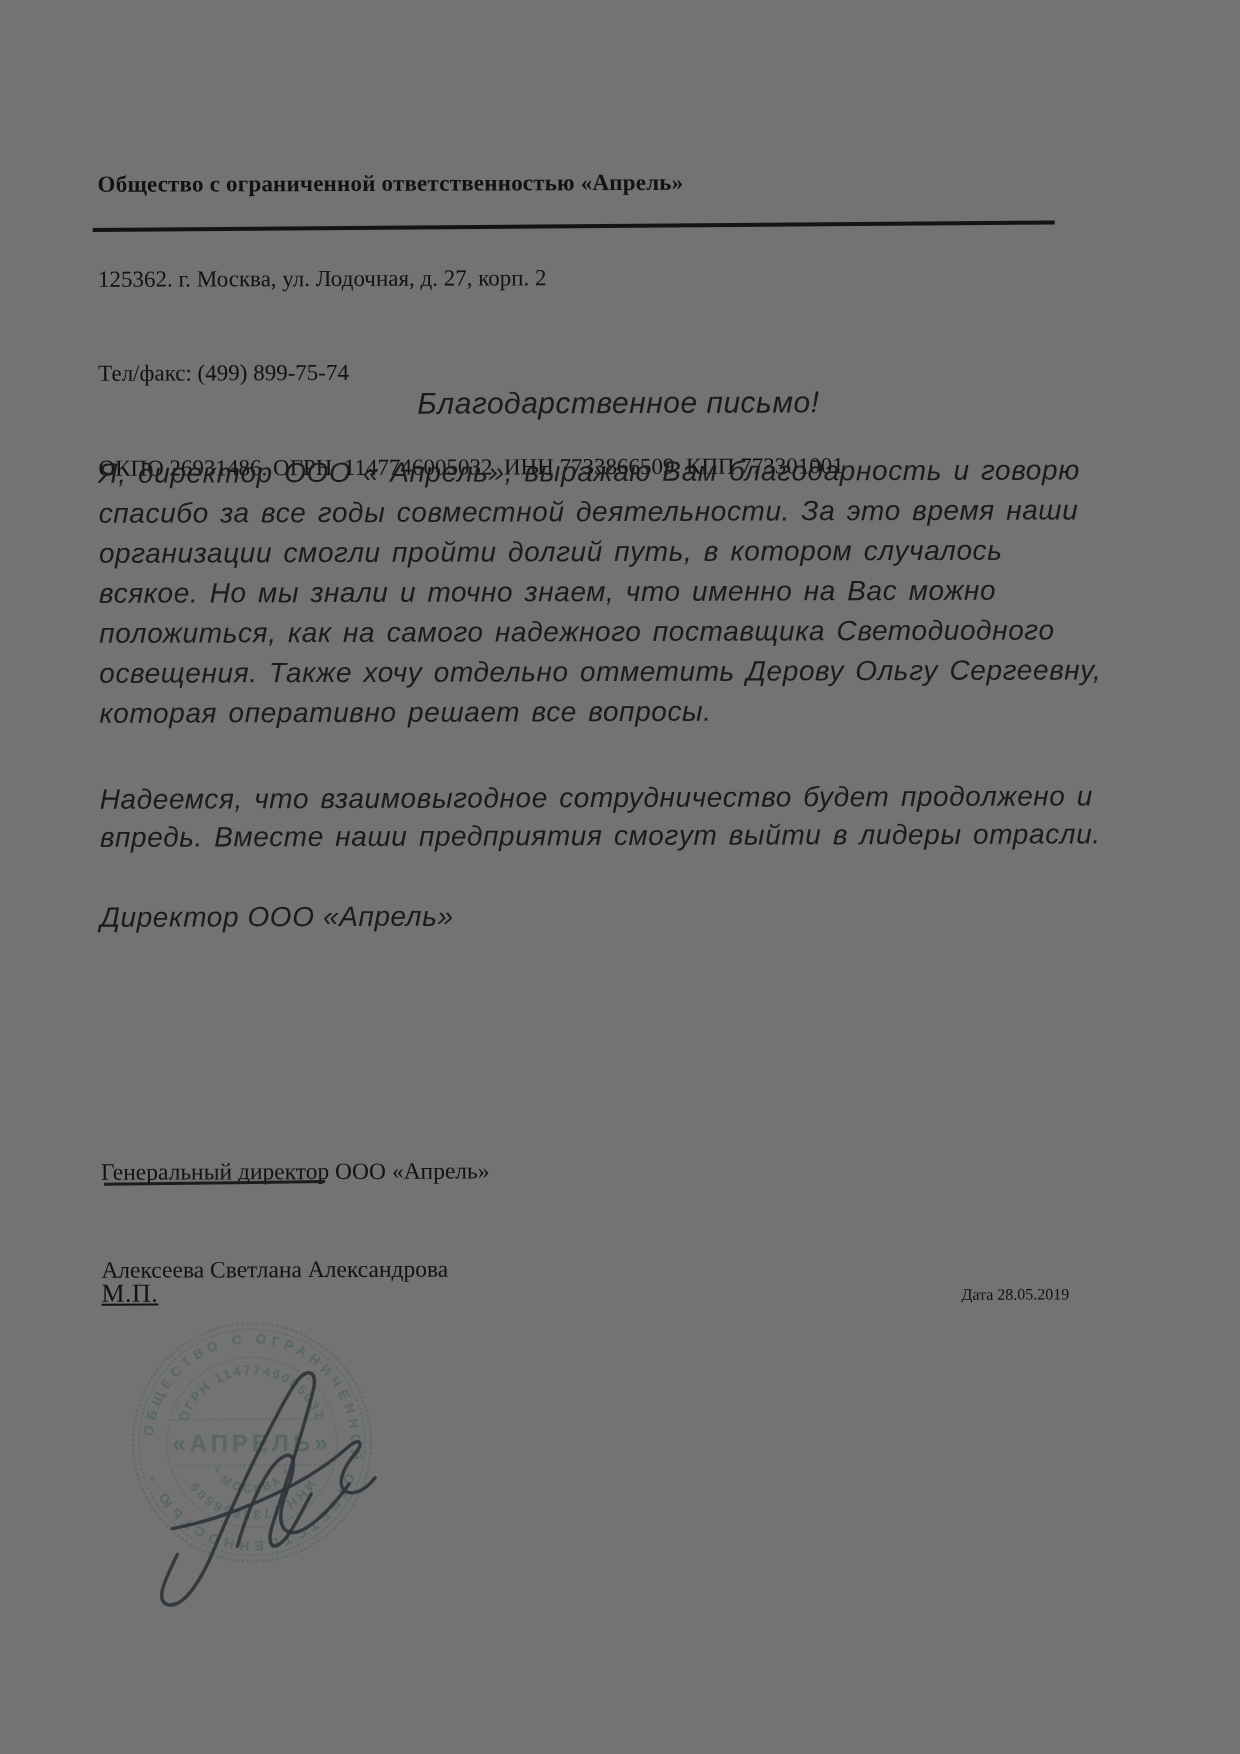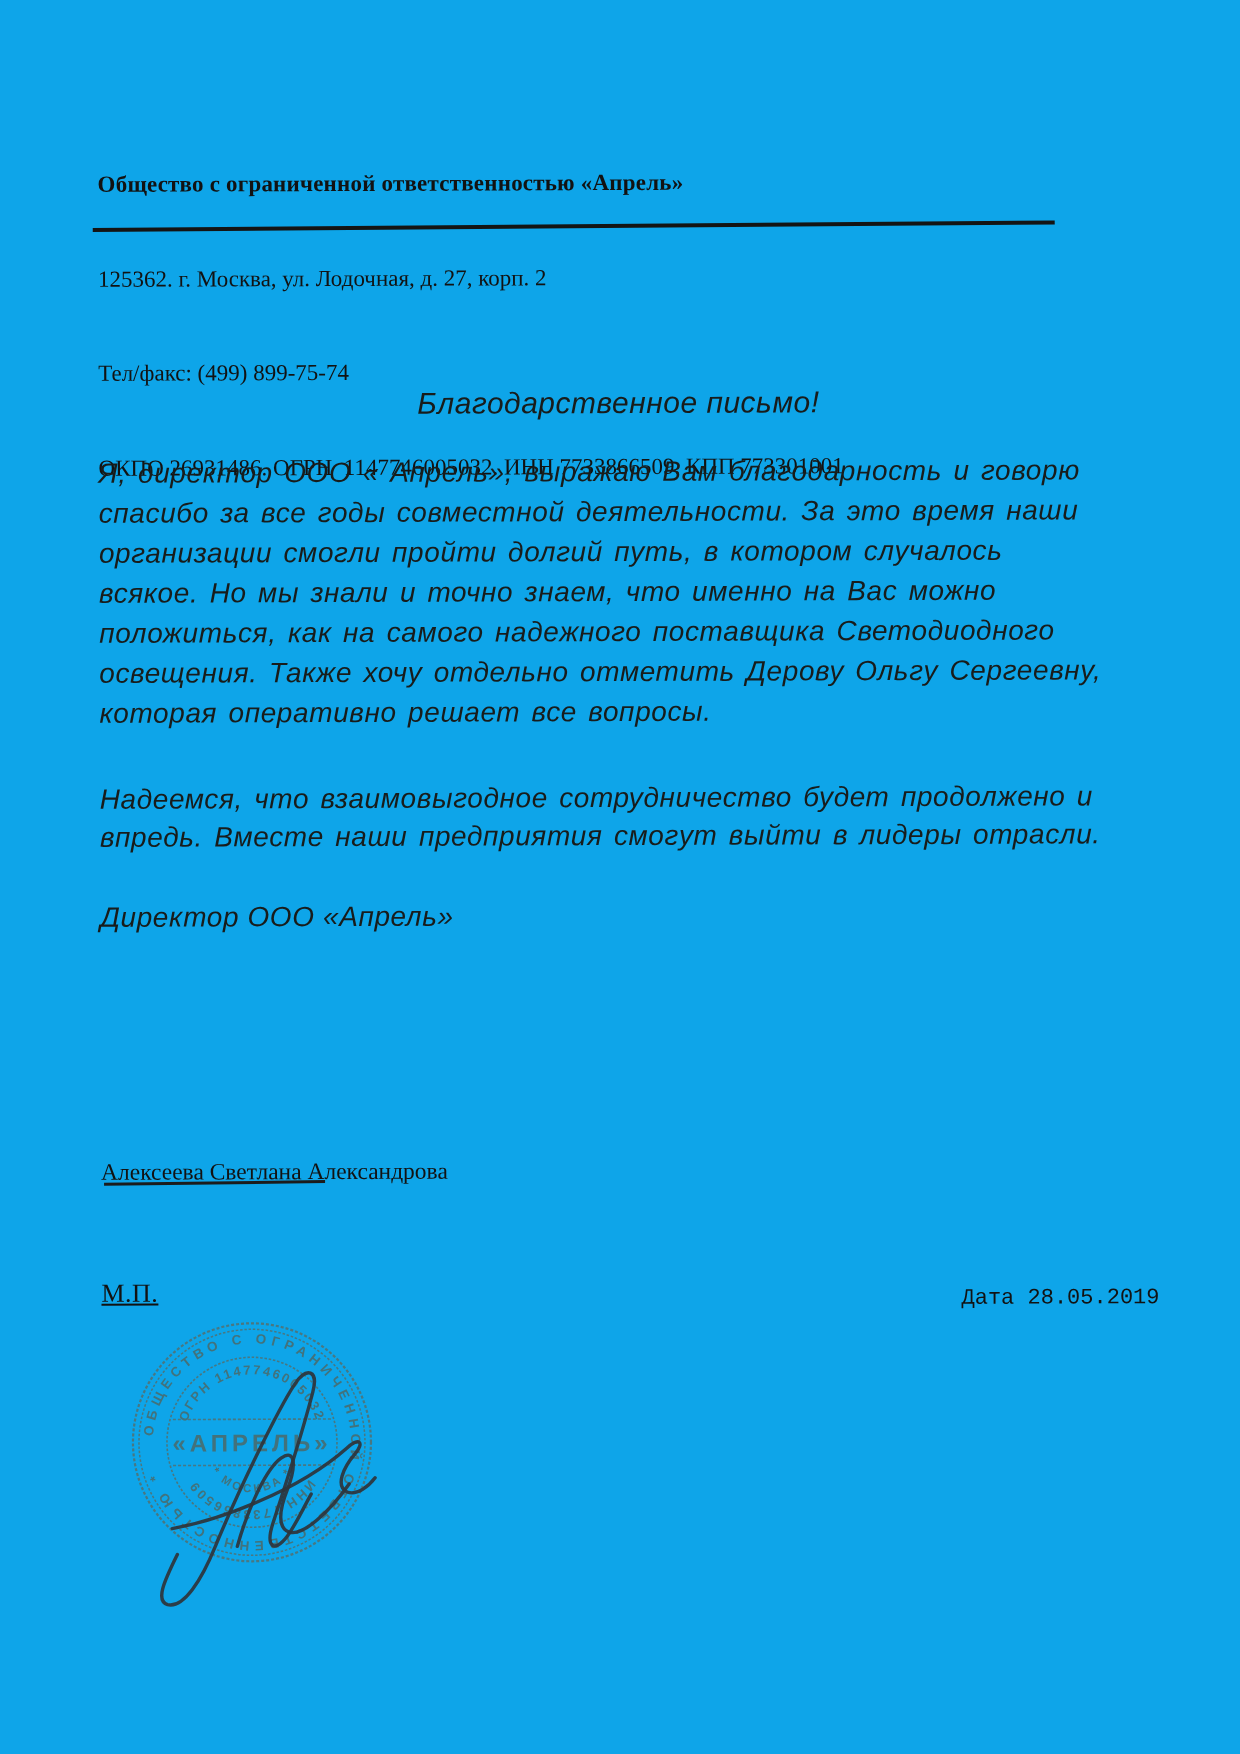--- a/index.html
+++ b/index.html
@@ -1,19 +1,19 @@
 <!DOCTYPE html>
 <html><head>
 <meta charset="utf-8">
 <style>
   html,body{margin:0;padding:0;background:#e8e8e8;}
   .page{
     position:relative;
     width:1240px;height:1754px;
-    background:#0ea5e9;
+    background:#737373;
     overflow:hidden;
     font-family:"Liberation Serif","DejaVu Serif",serif;
     color:#121212;
   }
   .tilt{position:absolute;inset:0;transform:rotate(-0.2deg);transform-origin:50% 50%;}
 
   
   .header{position:absolute;left:100px;top:104px;line-height:31.5px;font-size:23px;white-space:pre;}
   .header .company{font-weight:bold;letter-spacing:.2px;}
   .header-rule{position:absolute;left:95px;top:224px;width:962px;height:4px;background:#141414;transform:rotate(-0.25deg);}
@@ -27,21 +27,21 @@
   .p1{top:456px;}
   .p2{top:782px;}
   .signoff{position:absolute;left:100px;top:900px;font-size:28px;letter-spacing:.6px;white-space:pre;}
 
   
   .sigblock{position:absolute;left:100px;top:1089px;font-size:23.5px;line-height:32.5px;white-space:pre;}
   .sig-line{position:absolute;left:103px;top:1180px;width:221px;height:2.6px;background:#1c1c1c;transform:rotate(-0.5deg);}
 
   
   .mp{position:absolute;left:100px;top:1277px;font-size:26px;letter-spacing:.5px;text-decoration:underline;}
-  .dateline{position:absolute;left:960px;top:1287px;font-size:22px;white-space:pre;font-family:Liberation Mono, monospace;}
+  .dateline{position:absolute;left:960px;top:1287px;font-size:16px;white-space:pre;}
 
   
   .stamp-wrap{position:absolute;left:95px;top:1295px;width:310px;height:350px;}
   .stamp-ink{opacity:.78;}
   .stamp-ink circle{fill:none;stroke:#5a6b64;}
   .stamp-ink line{stroke:#5a6b64;stroke-width:1.6;stroke-dasharray:3 2;}
   .stamp-ink text{fill:#51655e;font-family:"Liberation Sans","DejaVu Sans",sans-serif;font-weight:bold;}
   .ring-text{font-size:13.5px;letter-spacing:5px;}
   .ogrn-text{font-size:13px;letter-spacing:2.2px;}
   .inn-text{font-size:13px;letter-spacing:2.2px;}
@@ -76,20 +76,21 @@
     </div>
 
     <div class="para para2 p2 sans-it">
       <div class="ln">Надеемся, что взаимовыгодное сотрудничество будет продолжено и</div>
       <div class="ln">впредь. Вместе наши предприятия смогут выйти в лидеры отрасли.</div>
     </div>
 
     <div class="signoff sans-it">Директор ООО «Апрель»</div>
 
     <div class="sigblock">
+      <div>Генеральный директор ООО «Апрель»</div>
       <div>Алексеева Светлана Александрова</div>
     </div>
     <div class="sig-line"></div>
 
     <div class="mp">М.П.</div>
     <div class="dateline">Дата 28.05.2019</div>
 
     <svg class="stamp-wrap" viewBox="0 0 310 350" aria-hidden="true">
       <defs>
         <path id="arc-outer" d="M 56,146 a 99,99 0 0,1 198,0 a 99,99 0 0,1 -198,0"></path>

